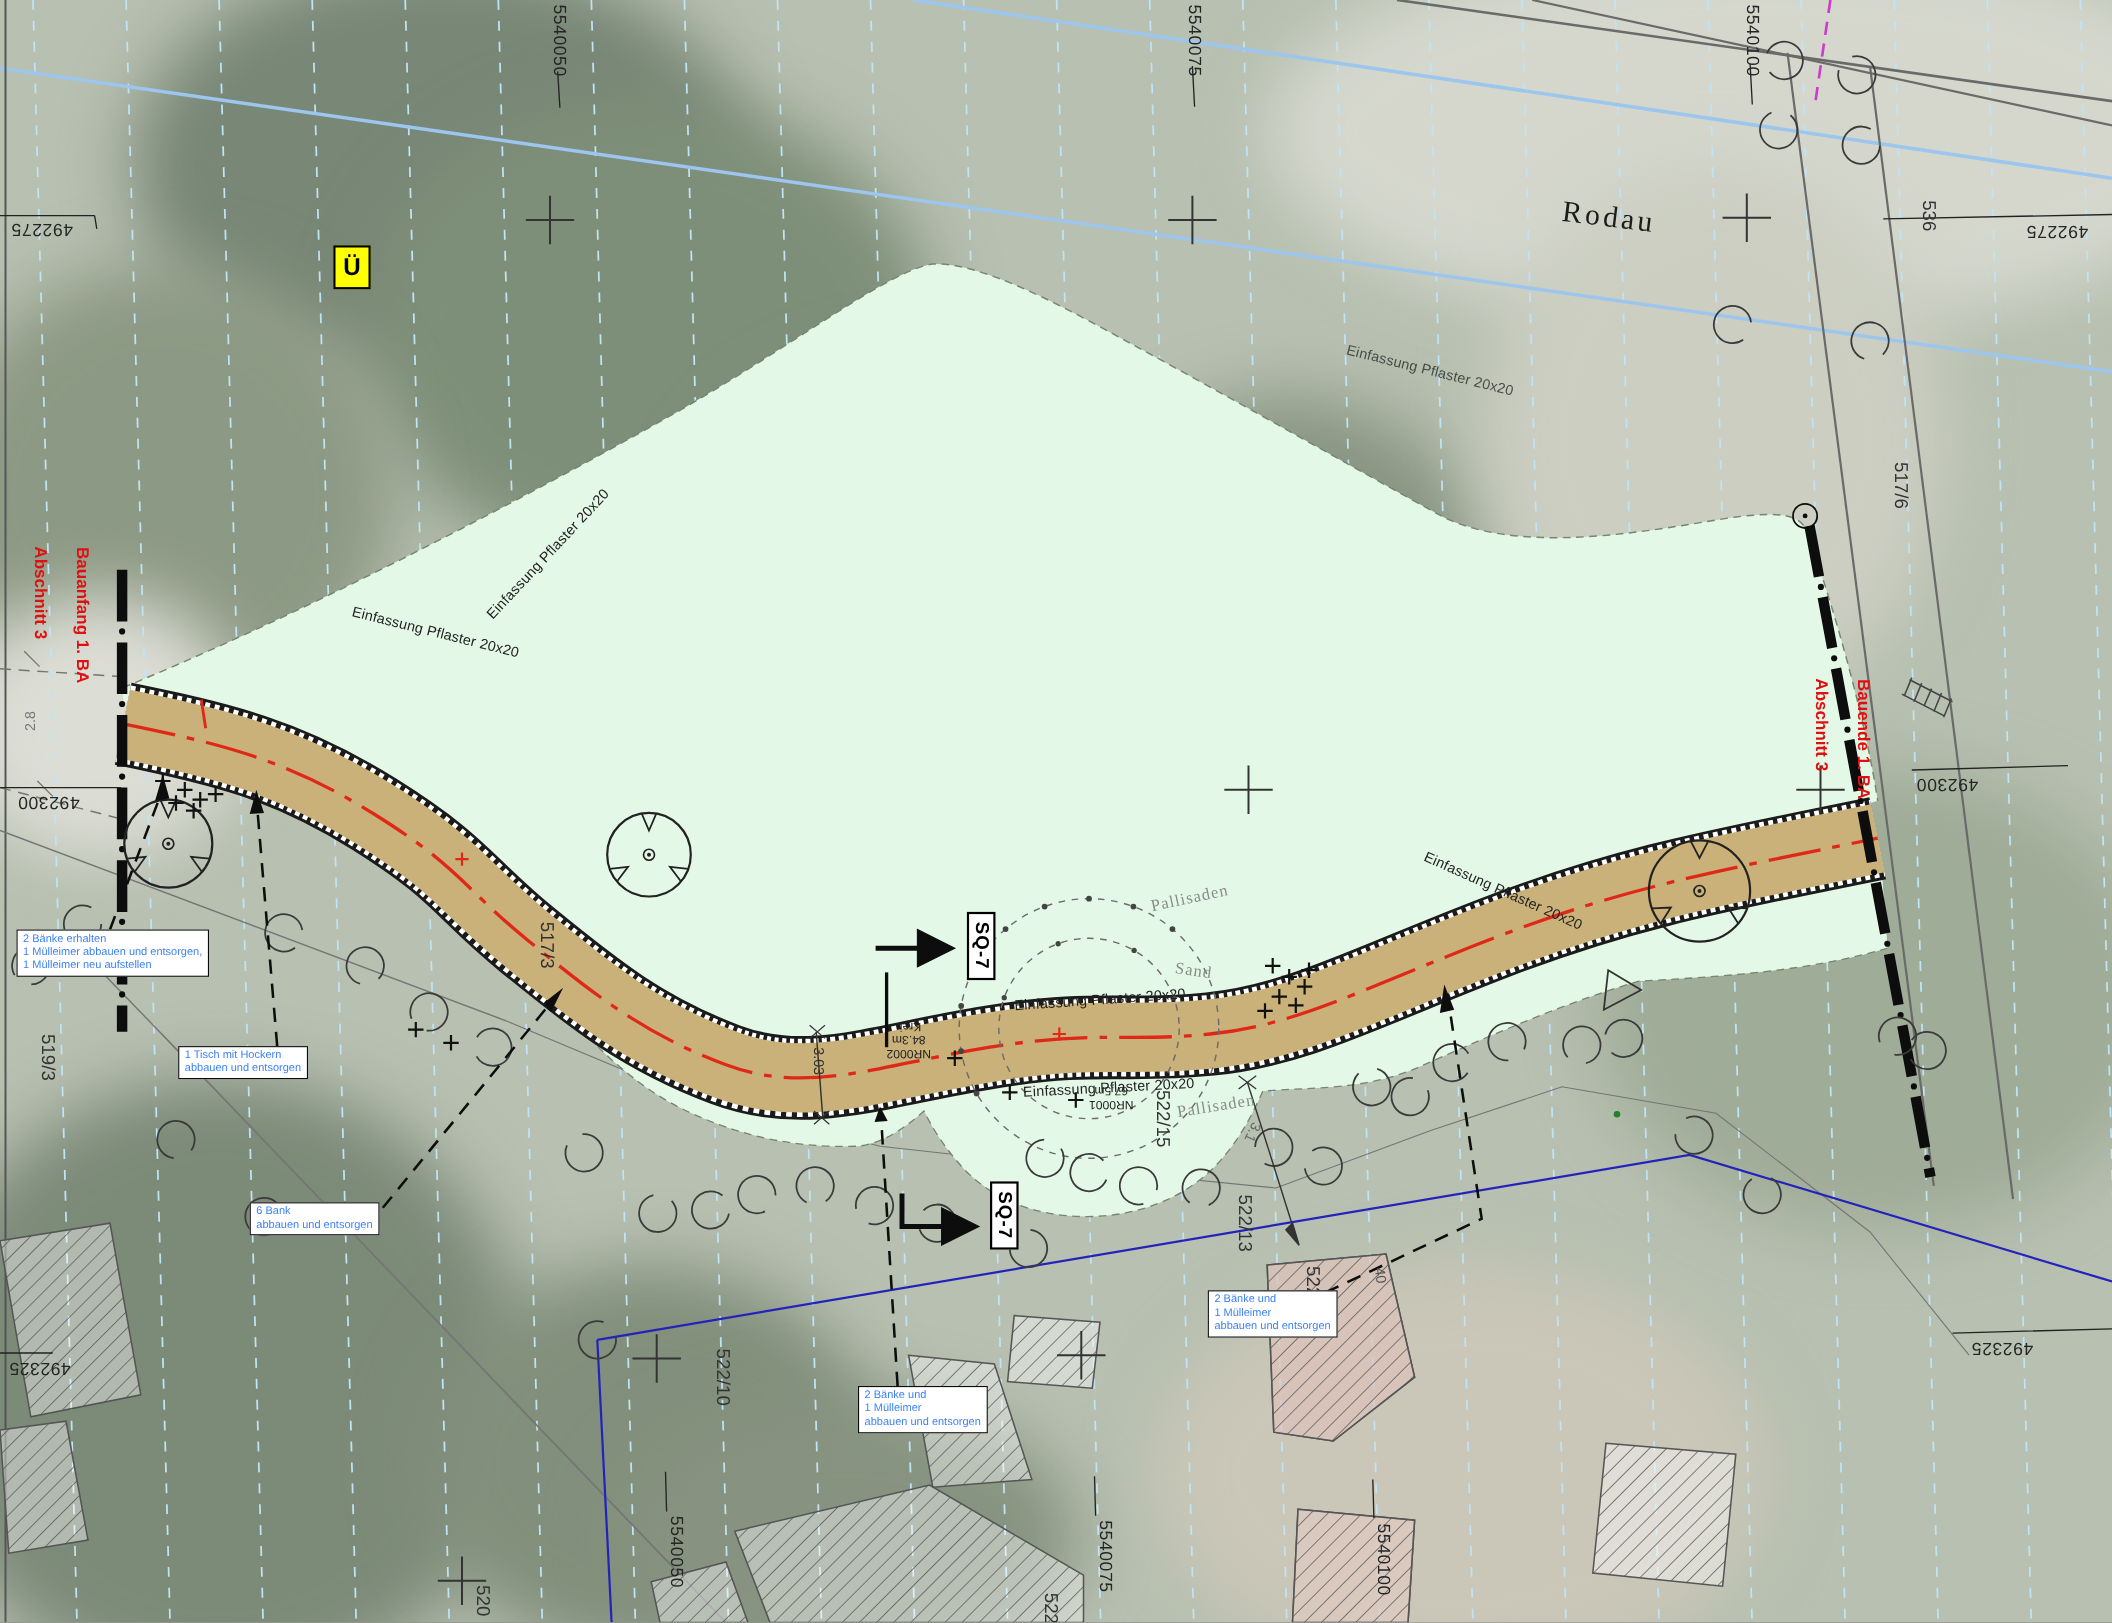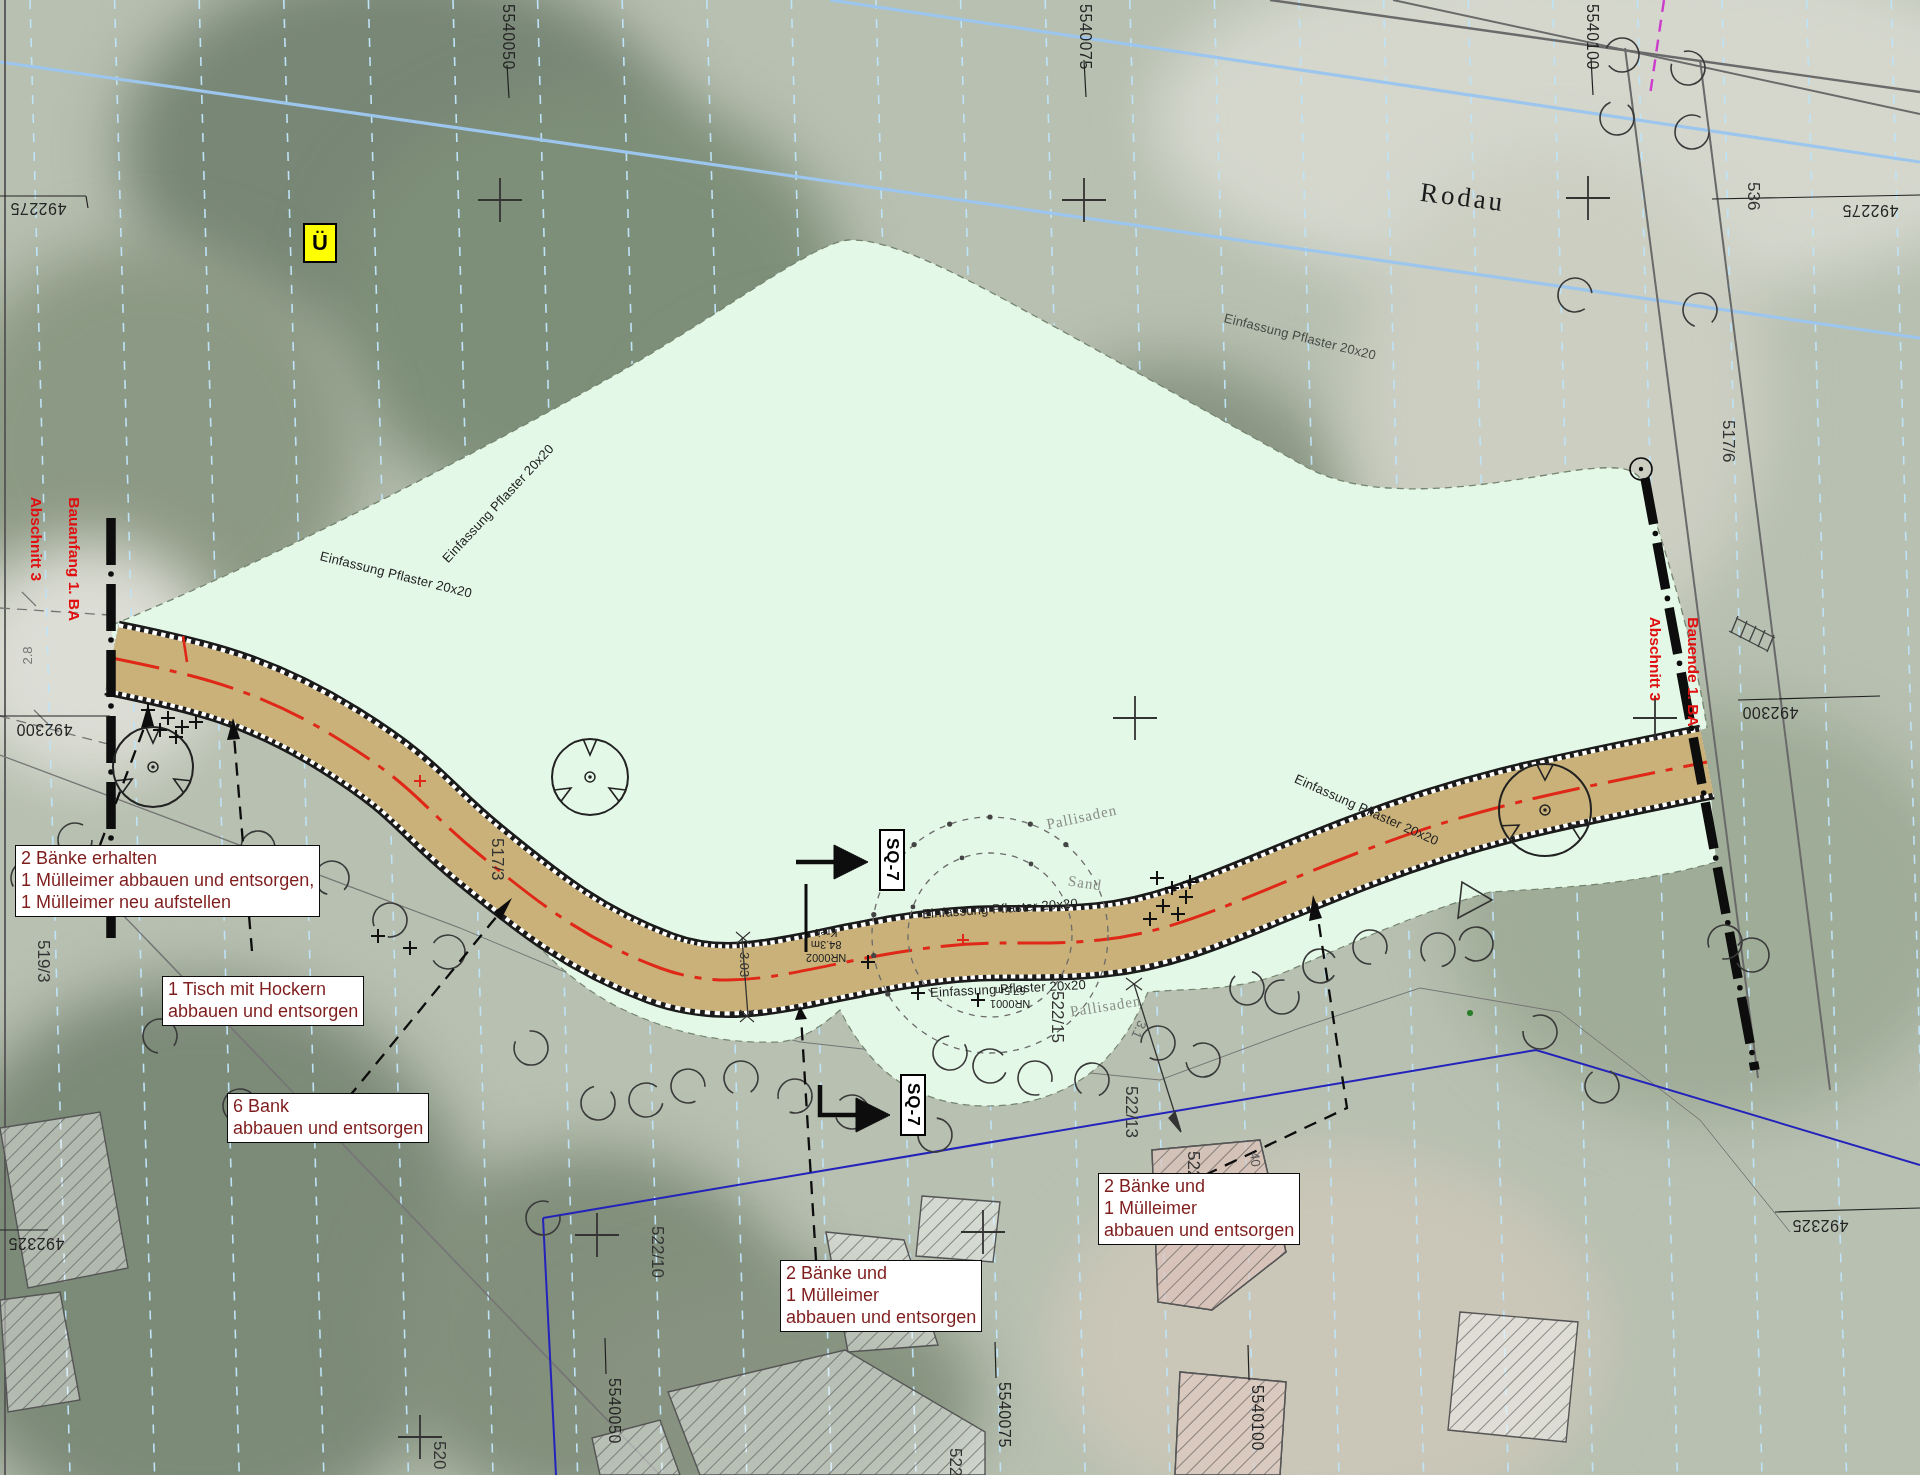--- a/index.html
+++ b/index.html
@@ -7,21 +7,21 @@
          background:#aab4a2;font-family:"Liberation Sans",sans-serif;}
   .blob{position:absolute;border-radius:50%;filter:blur(30px);}
   #wash{position:absolute;left:0;top:0;right:0;bottom:0;background:rgba(255,255,255,0.16);}
   svg{position:absolute;left:0;top:0;}
   .lbl{position:absolute;color:#1a1a1a;white-space:pre;line-height:1.05;}
   .coord{font-size:16px;letter-spacing:.5px;color:#252525;}
   .parcel{font-size:17px;color:#333;}
   .r90{transform:rotate(90deg);transform-origin:0 0;}
   .r180{transform:rotate(180deg);}
   .ann{position:absolute;background:#fff;border:1.6px solid #0c0c0c;padding:2px 5px;
-       font-size:18px;line-height:1.22;white-space:pre-line;color:#7f1d1d;}
+       font-size:10px;line-height:1.22;white-space:pre-line;color:#3b82f6;}
   .redmark{position:absolute;color:var(--marker_red,#e01010);font-weight:bold;
        font-size:15.5px;line-height:19px;white-space:pre;text-align:left;
        transform:rotate(90deg);transform-origin:0 0;}
   .sq7{position:absolute;background:#fff;border:2px solid #000;font-weight:bold;
        font-size:17px;padding:1px 7px;letter-spacing:1px;white-space:nowrap;
        transform:rotate(90deg);transform-origin:0 0;}
   .ue{position:absolute;background:var(--highlight_yellow,#ffff00);border:2px solid #000;
       width:30px;height:36px;font-size:22px;font-weight:bold;text-align:center;line-height:36px;}
   .serifgray{font-family:"Liberation Serif",serif;color:#878d85;font-size:15px;letter-spacing:1px;}
   .einf{font-size:13px;color:#222;letter-spacing:.2px;}
@@ -398,21 +398,21 @@
   </div>
 
   <span class="dim" style="left:18px;top:648px;transform:rotate(-90deg);color:#777;">2.8</span>
   <span class="dim" style="left:752px;top:952px;transform:rotate(90deg);transform-origin:0 0;">3.03</span>
   <span class="dim" style="left:1130px;top:1022px;transform:rotate(115deg);color:#666;">3.1</span>
   <span class="dim" style="left:1248px;top:1152px;transform:rotate(83deg);color:#555;">40</span>
 
   <div class="ann" style="left:15px;top:845px;">2 Bänke erhalten
 1 Mülleimer abbauen und entsorgen,
 1 Mülleimer neu aufstellen</div>
-  <div class="ann" style="left:162px;top:976px;">1 Tisch mit Hockern
+  <div class="ann" style="left:162px;top:951px;">1 Tisch mit Hockern
 abbauen und entsorgen</div>
   <div class="ann" style="left:227px;top:1093px;">6 Bank
 abbauen und entsorgen</div>
   <div class="ann" style="left:780px;top:1260px;">2 Bänke und
 1 Mülleimer
 abbauen und entsorgen</div>
   <div class="ann" style="left:1098px;top:1173px;">2 Bänke und
 1 Mülleimer
 abbauen und entsorgen</div>
 

